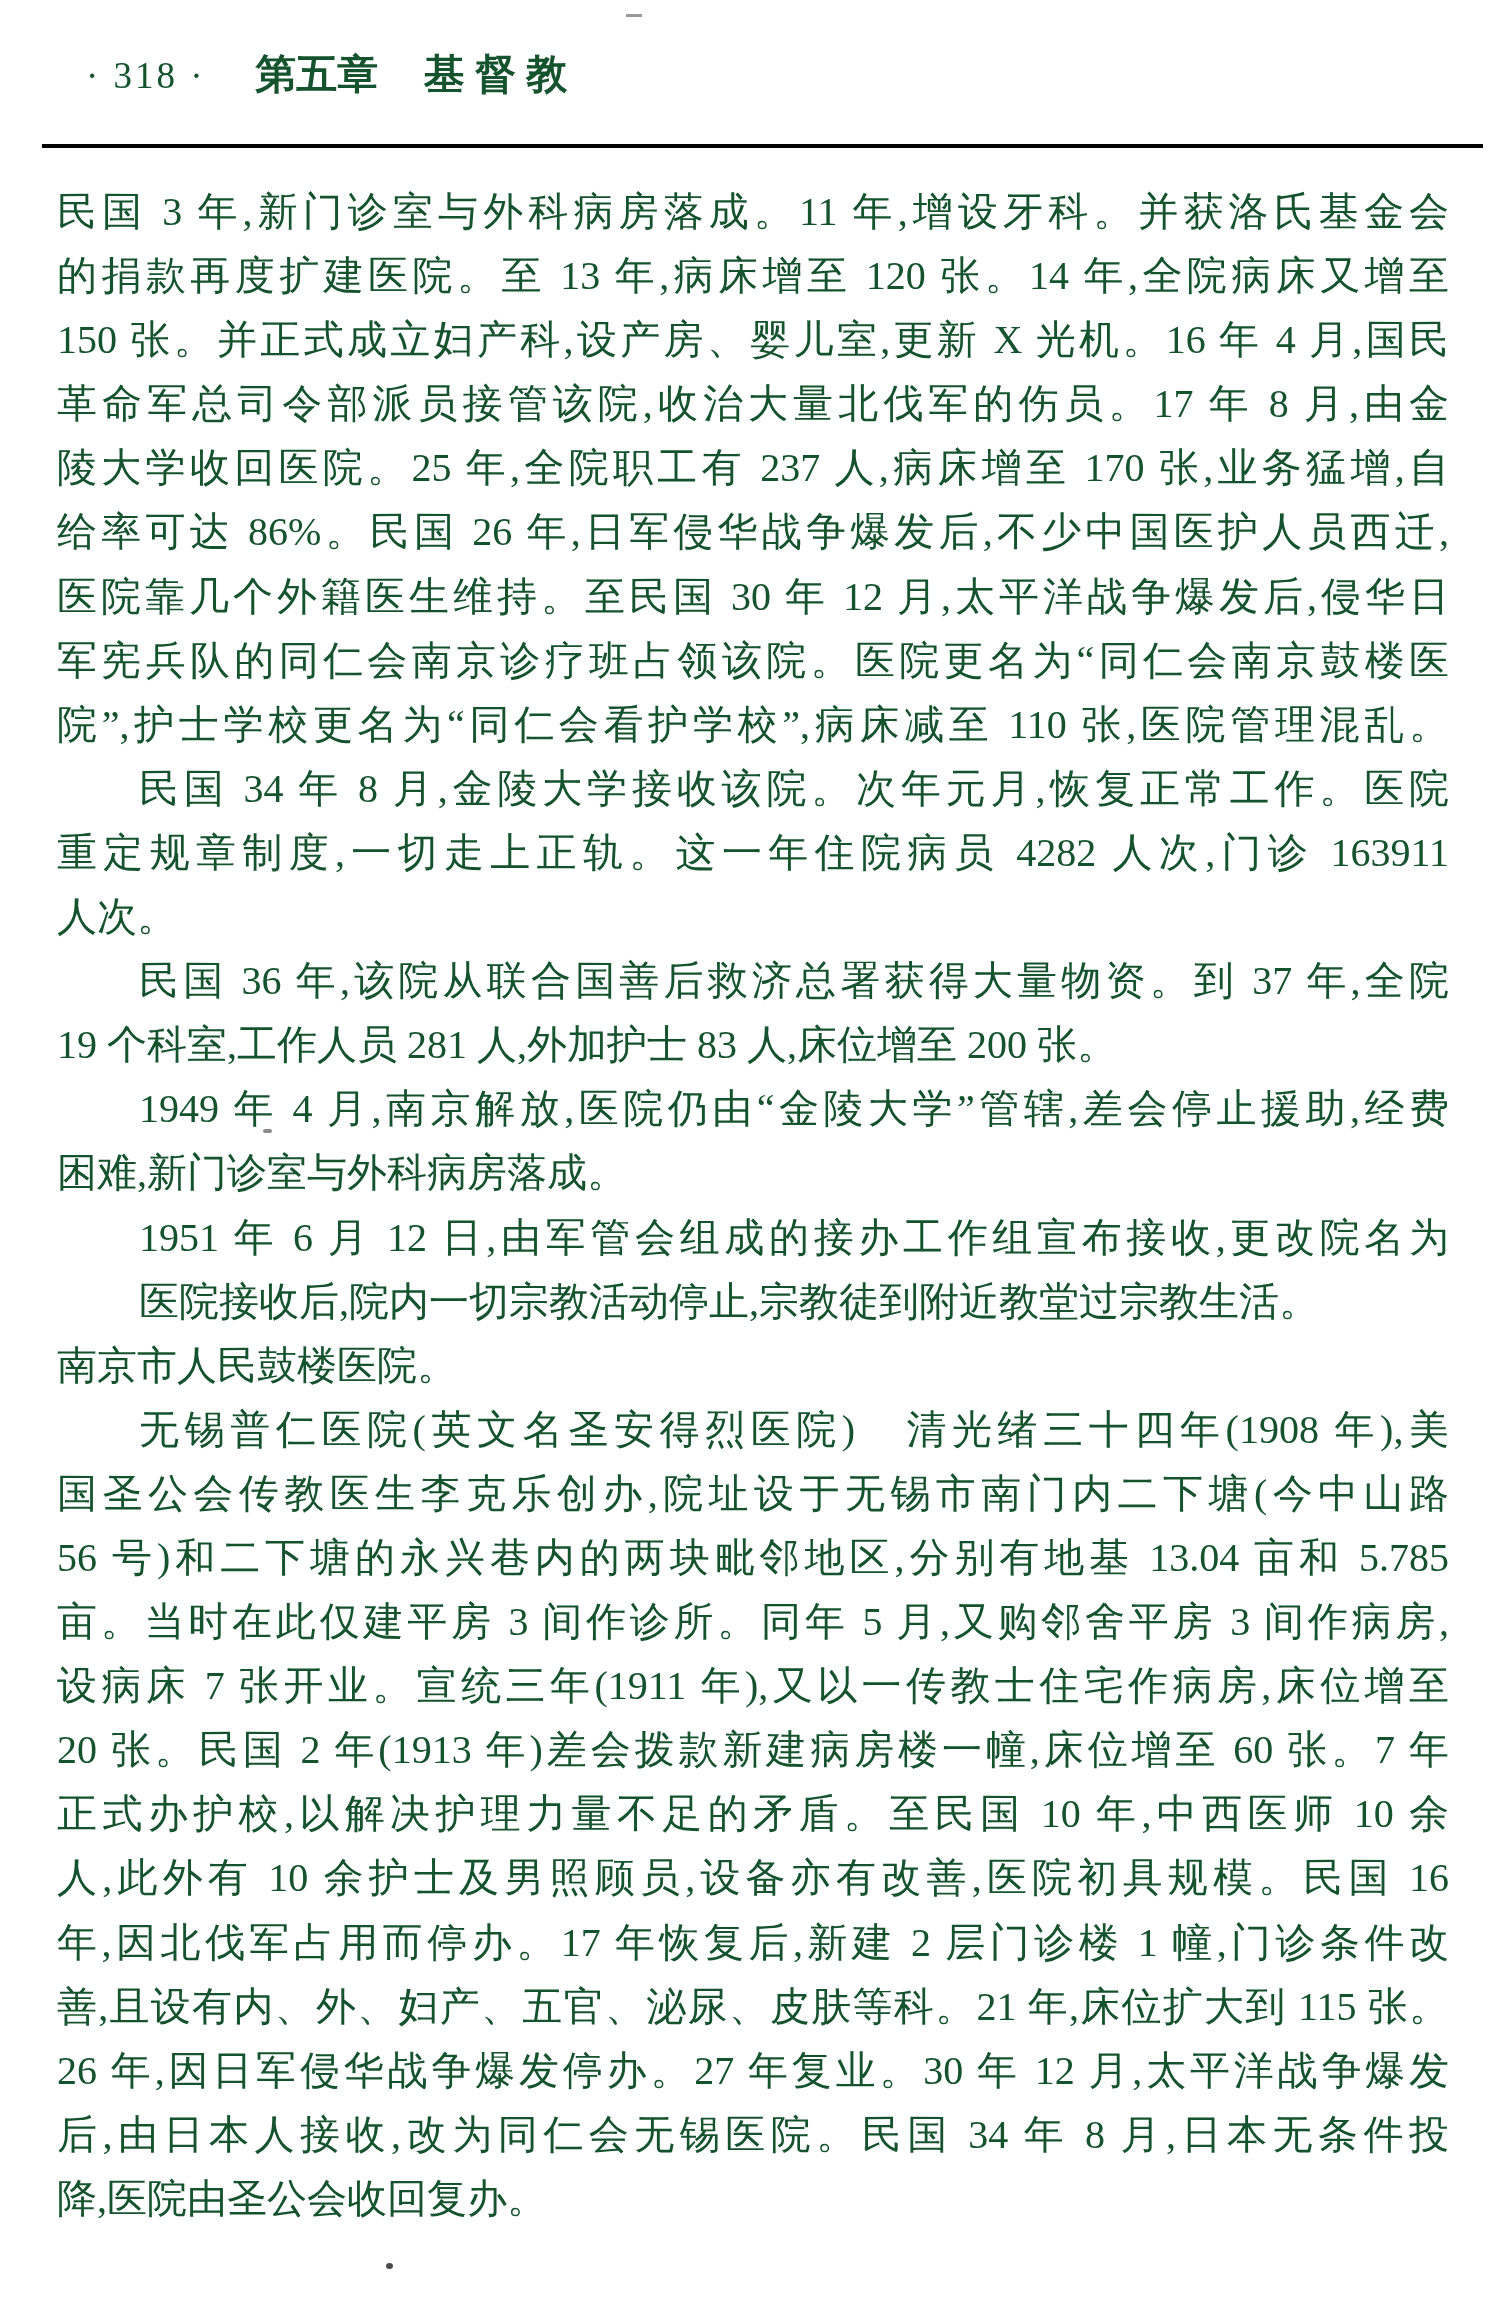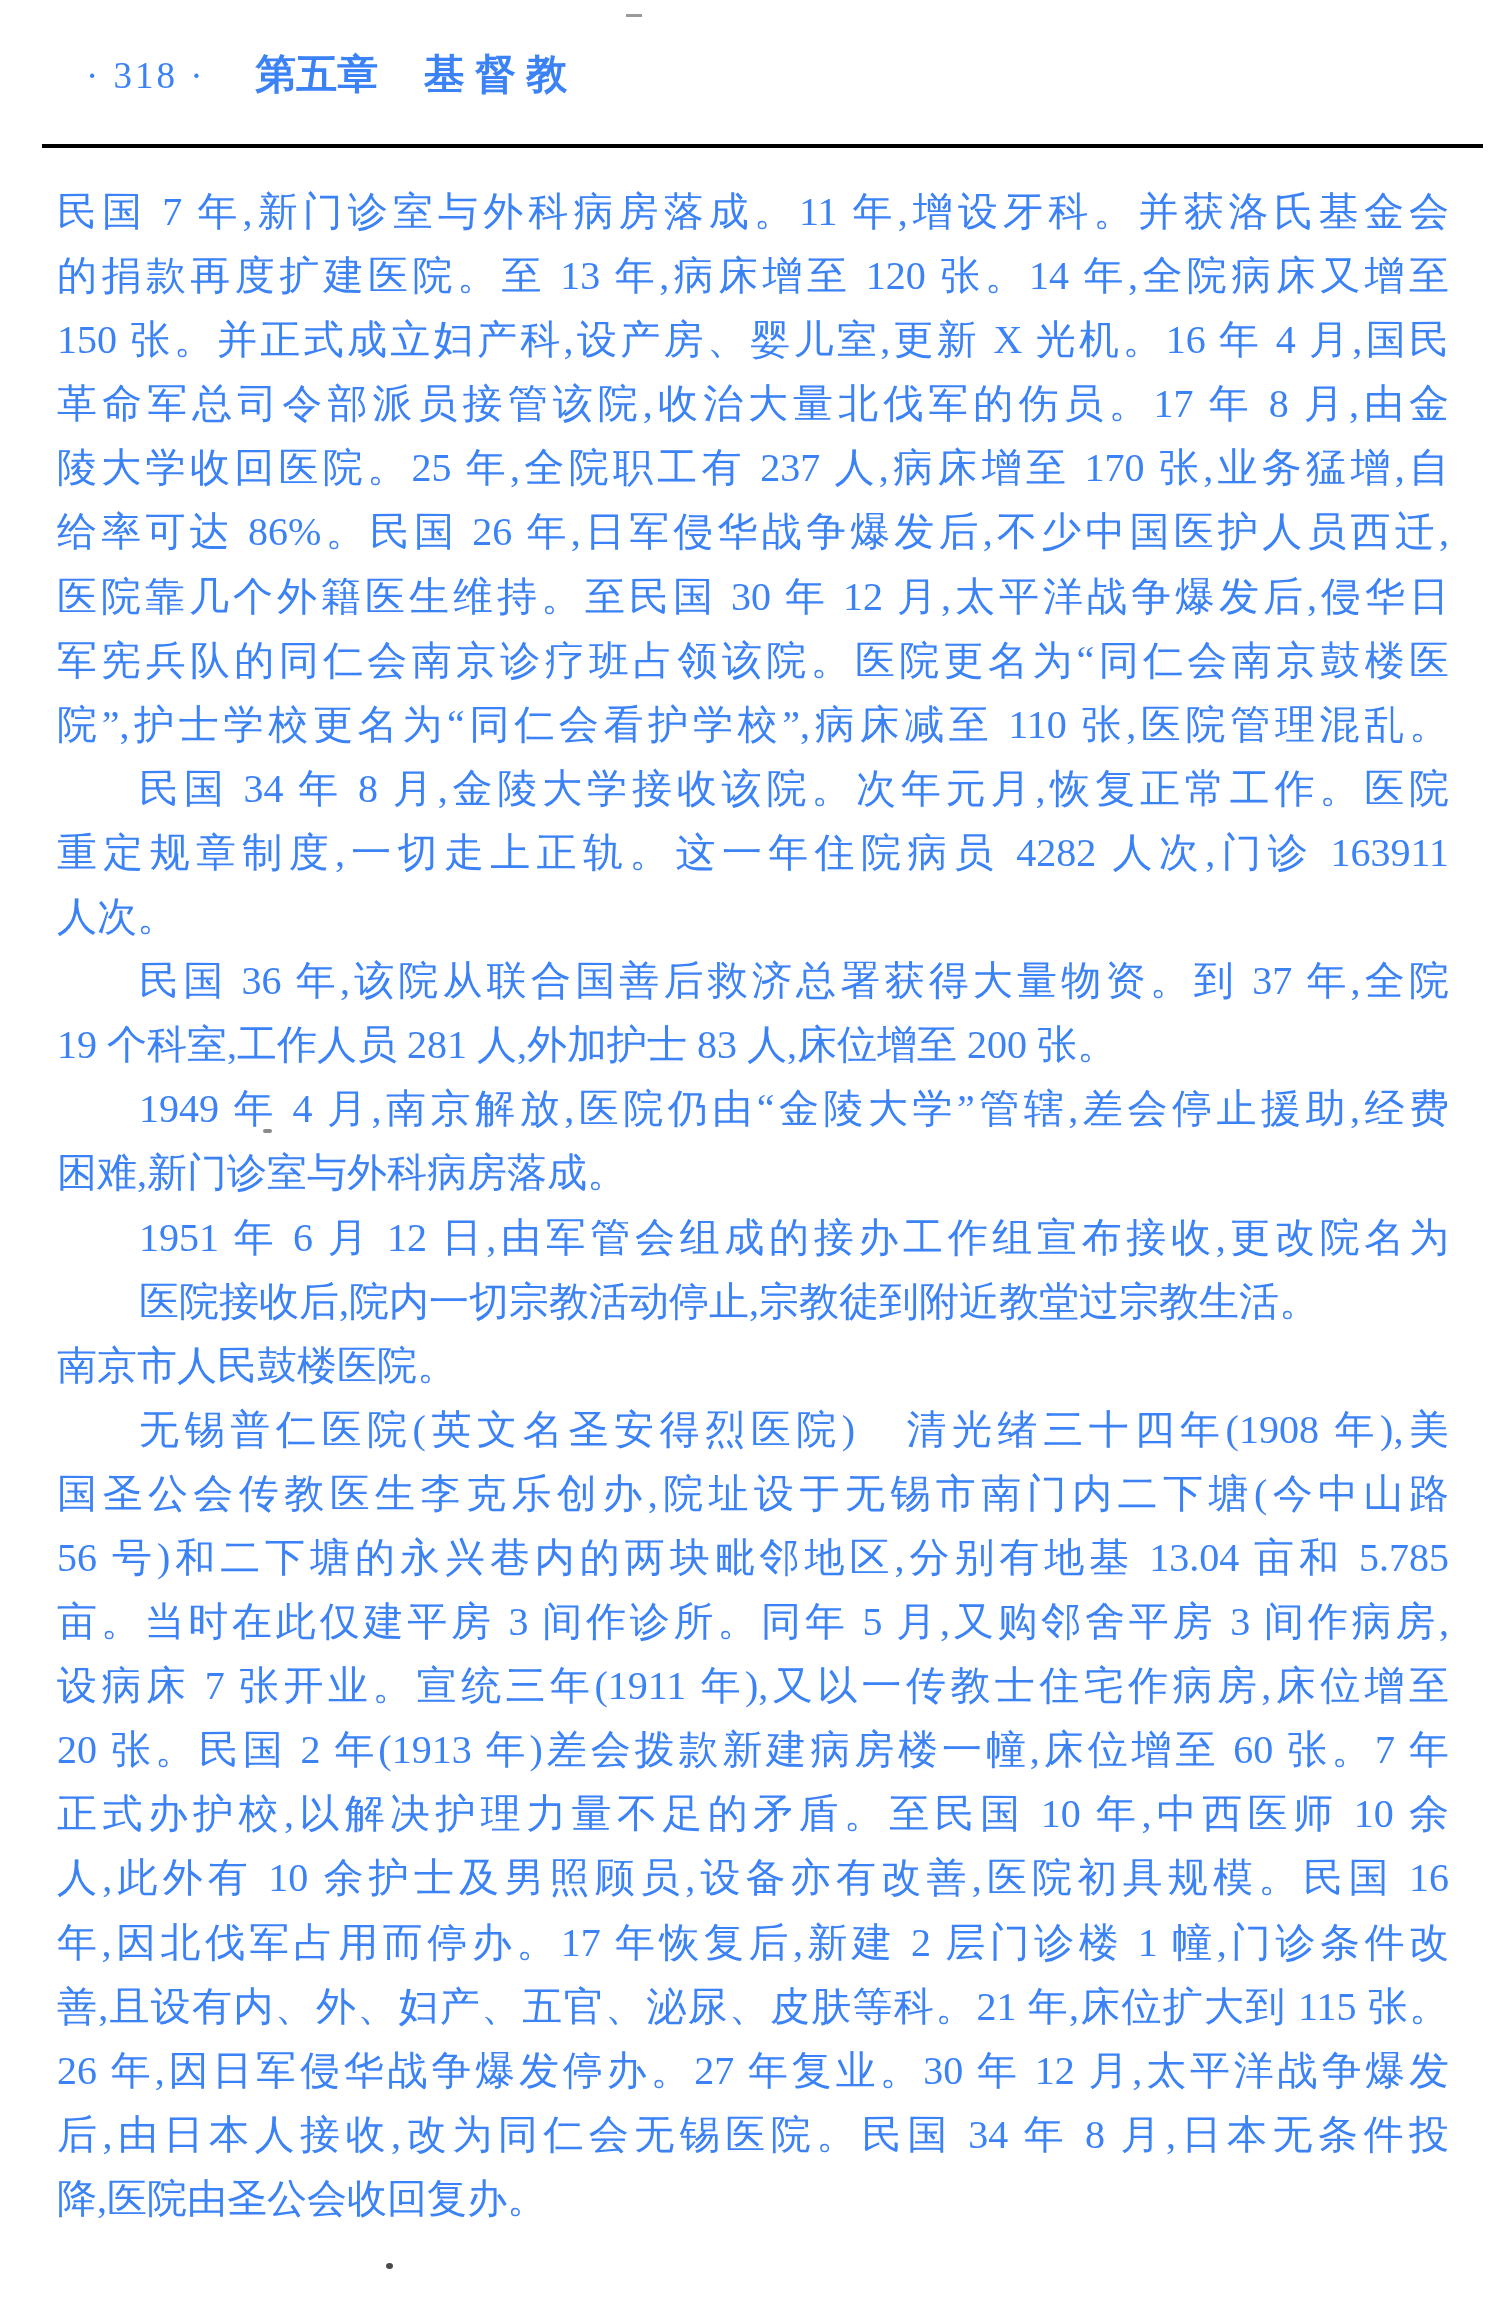--- a/index.html
+++ b/index.html
@@ -1,20 +1,20 @@
 <!DOCTYPE html>
 <html lang="zh"><head>
 <meta charset="utf-8">
 <style>
   html,body { margin:0; padding:0; background:#ffffff; }
   .page {
     position:relative;
     width:1501px; height:2315px;
     background:#ffffff;
-    color:#3b82f6;
+    color:#14532d;
     font-family:"Liberation Serif","DejaVu Serif",serif;
     overflow:hidden;
   }
   .header {
     position:absolute; top:52px; left:86px;
     white-space:nowrap; font-size:38px; line-height:44px;
   }
   .pageno { font-size:37px; letter-spacing:3px; }
   .chapter { font-weight:bold; font-size:41px; margin-left:40px; }
   .booktitle { font-weight:bold; font-size:41px; margin-left:36px; }
@@ -45,21 +45,21 @@
 
   <div class="header">
     <span class="pageno">· 318 ·</span>
     <span class="chapter">第五章</span>
     <span class="booktitle">基 督 教</span>
   </div>
 
   <div class="rule"></div>
 
   <div class="body-text">
-      <div class="line justify">民国 7 年,新门诊室与外科病房落成。11 年,增设牙科。并获洛氏基金会</div>
+      <div class="line justify">民国 3 年,新门诊室与外科病房落成。11 年,增设牙科。并获洛氏基金会</div>
       <div class="line justify">的捐款再度扩建医院。至 13 年,病床增至 120 张。14 年,全院病床又增至</div>
       <div class="line justify">150 张。并正式成立妇产科,设产房、婴儿室,更新 X 光机。16 年 4 月,国民</div>
       <div class="line justify">革命军总司令部派员接管该院,收治大量北伐军的伤员。17 年 8 月,由金</div>
       <div class="line justify">陵大学收回医院。25 年,全院职工有 237 人,病床增至 170 张,业务猛增,自</div>
       <div class="line justify">给率可达 86%。民国 26 年,日军侵华战争爆发后,不少中国医护人员西迁,</div>
       <div class="line justify">医院靠几个外籍医生维持。至民国 30 年 12 月,太平洋战争爆发后,侵华日</div>
       <div class="line justify">军宪兵队的同仁会南京诊疗班占领该院。医院更名为“同仁会南京鼓楼医</div>
       <div class="line justify">院”,护士学校更名为“同仁会看护学校”,病床减至 110 张,医院管理混乱。</div>
       <div class="line justify indent">民国 34 年 8 月,金陵大学接收该院。次年元月,恢复正常工作。医院</div>
       <div class="line justify">重定规章制度,一切走上正轨。这一年住院病员 4282 人次,门诊 163911</div>

